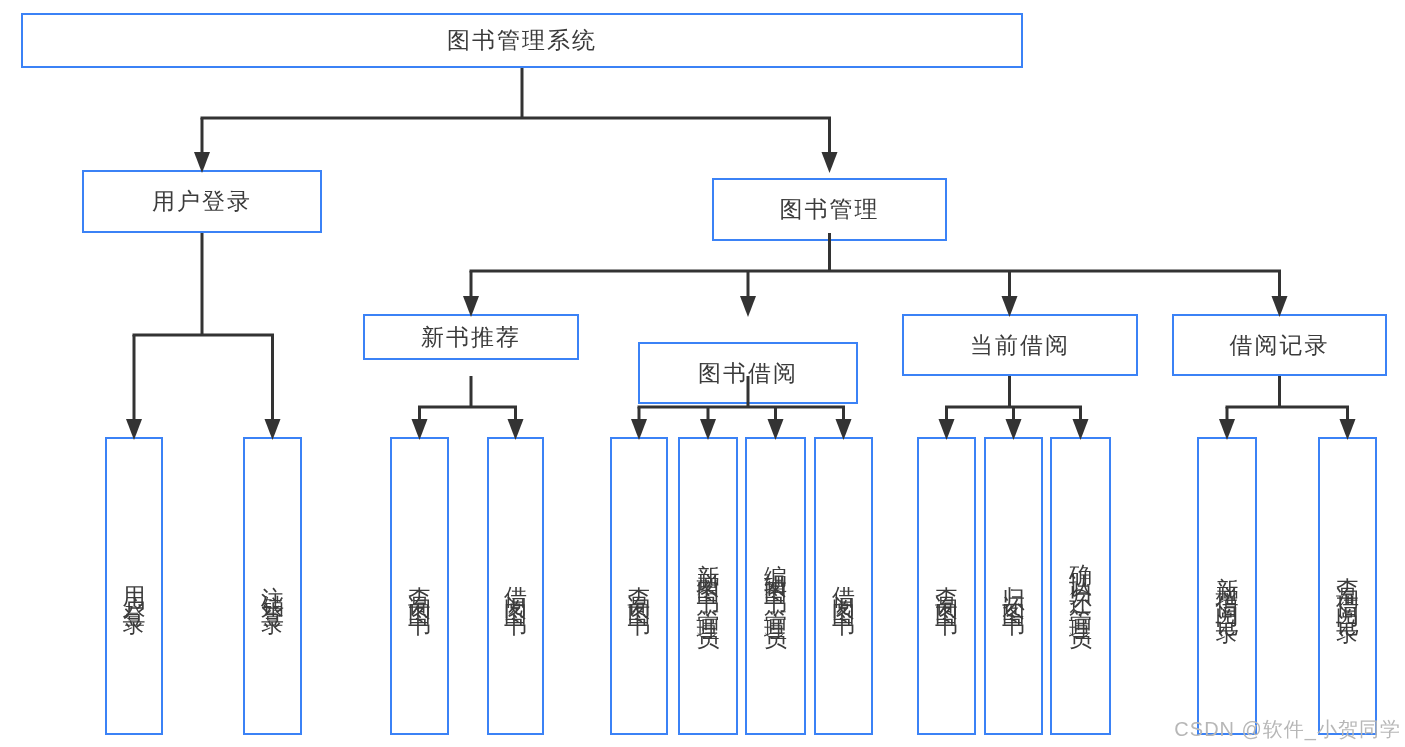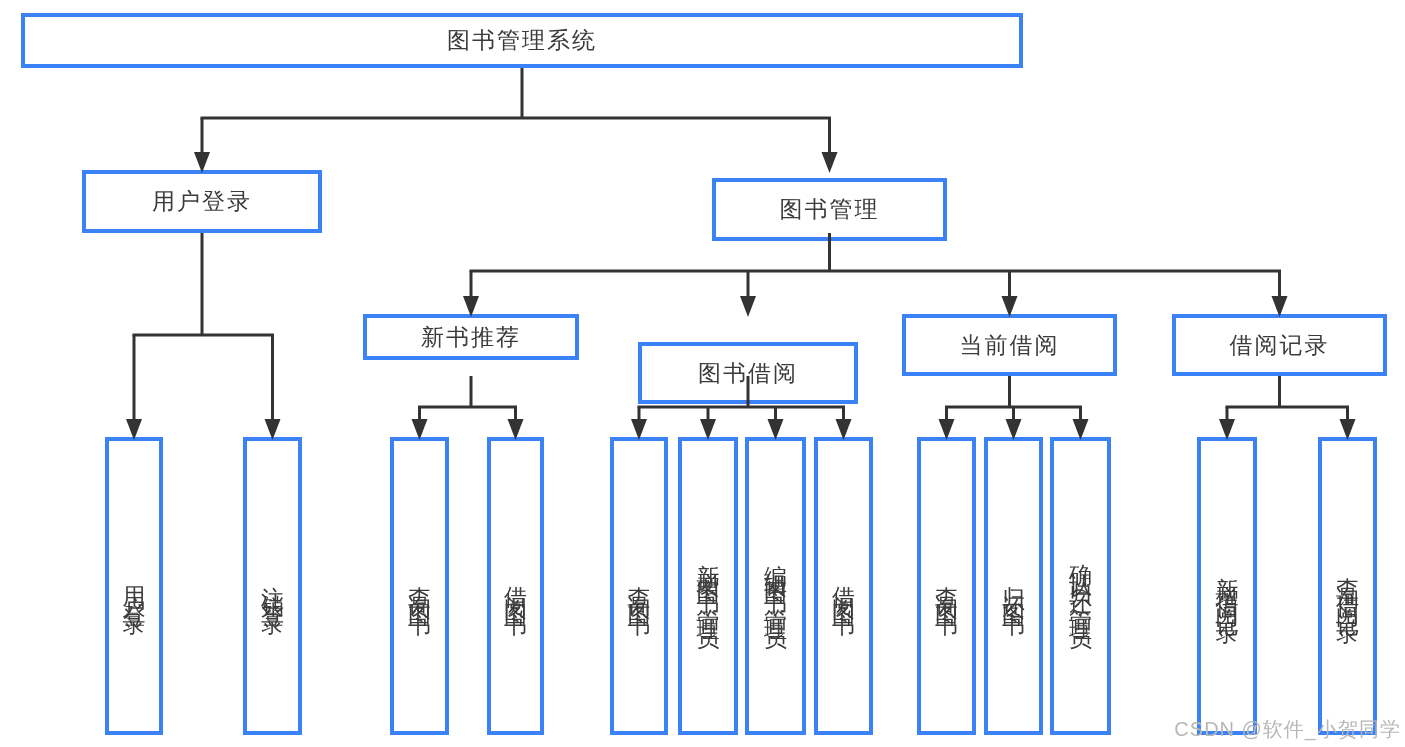--- a/index.html
+++ b/index.html
@@ -13,21 +13,21 @@
     position: relative;
     width: 1405px;
     height: 747px;
     background: #ffffff;
     overflow: hidden;
   }
   .node {
     position: absolute;
     box-sizing: border-box;
     background: #ffffff;
-    border: 4px solid #3b82f6;
+    border: 2px solid #3b82f6;
     display: flex;
     align-items: center;
     justify-content: center;
     z-index: 1;
   }
   .node .label {
     color: #3b3b3b;
     font-size: 23px;
     letter-spacing: 2px;
     white-space: nowrap;
@@ -72,21 +72,21 @@
       </div>
       <div class="node" style="left: 712px; top: 170px; width: 235px; height: 63px; margin-top: 8px;">
         <span class="label">图书管理</span>
       </div>
       <div class="node" style="left: 363px; top: 314px; width: 216px; height: 46px;">
         <span class="label">新书推荐</span>
       </div>
       <div class="node" style="left: 638px; top: 314px; width: 220px; height: 62px; margin-top: 28px;">
         <span class="label">图书借阅</span>
       </div>
-      <div class="node" style="left: 902px; top: 314px; width: 215px; height: 62px;">
+      <div class="node" style="left: 902px; top: 314px; width: 236px; height: 62px;">
         <span class="label">当前借阅</span>
       </div>
       <div class="node" style="left: 1172px; top: 314px; width: 215px; height: 62px;">
         <span class="label">借阅记录</span>
       </div>
       <div class="node vertical" style="left: 105px; top: 437px; width: 58px; height: 298px;">
         <span class="label">用户登录</span>
       </div>
       <div class="node vertical" style="left: 243px; top: 437px; width: 59px; height: 298px;">
         <span class="label">注销登录</span>

